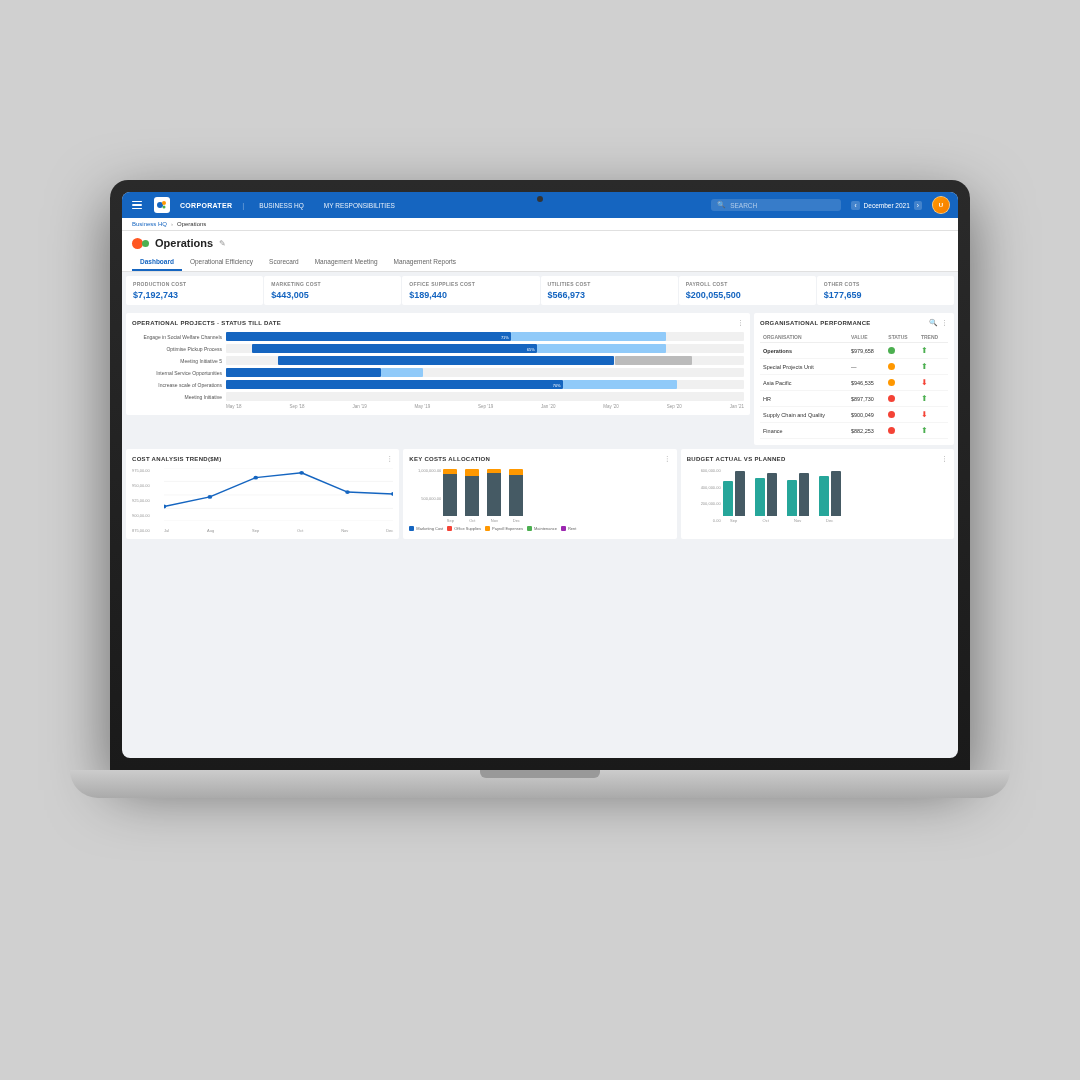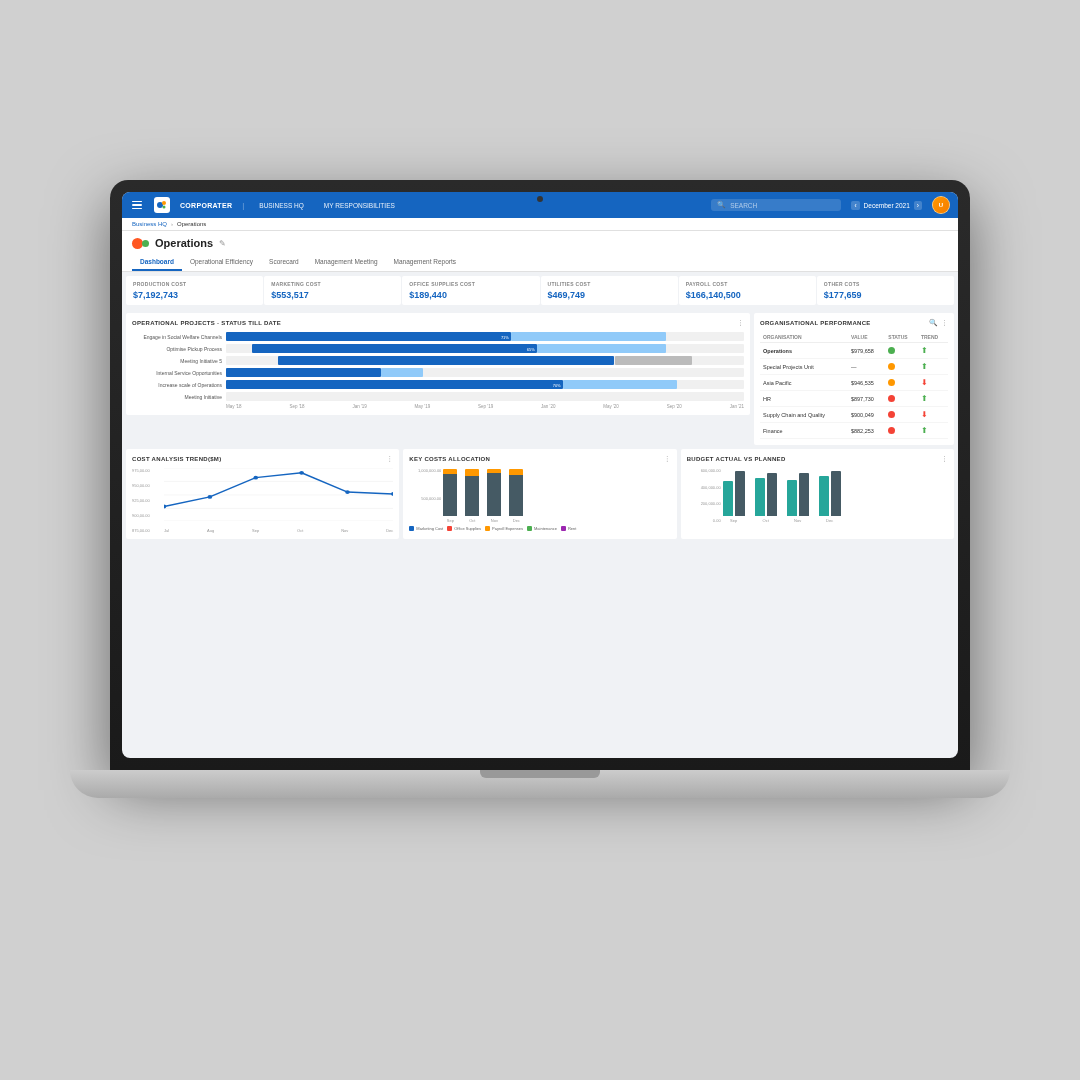--- a/index.html
+++ b/index.html
@@ -566,33 +566,33 @@
           </div>
         </div>
 
         <div class="kpi-row">
           <div class="kpi-card">
             <div class="kpi-label">PRODUCTION COST</div>
             <div class="kpi-value">$7,192,743</div>
           </div>
           <div class="kpi-card">
             <div class="kpi-label">MARKETING COST</div>
-            <div class="kpi-value">$553,517</div>
+            <div class="kpi-value">$443,005</div>
           </div>
           <div class="kpi-card">
             <div class="kpi-label">OFFICE SUPPLIES COST</div>
             <div class="kpi-value">$189,440</div>
           </div>
           <div class="kpi-card">
             <div class="kpi-label">UTILITIES COST</div>
-            <div class="kpi-value">$469,749</div>
+            <div class="kpi-value">$566,973</div>
           </div>
           <div class="kpi-card">
             <div class="kpi-label">PAYROLL COST</div>
-            <div class="kpi-value">$166,140,500</div>
+            <div class="kpi-value">$200,055,500</div>
           </div>
           <div class="kpi-card">
             <div class="kpi-label">OTHER COTS</div>
             <div class="kpi-value">$177,659</div>
           </div>
         </div>
 
         <div class="main-content">
 
           <div class="left-panels">

